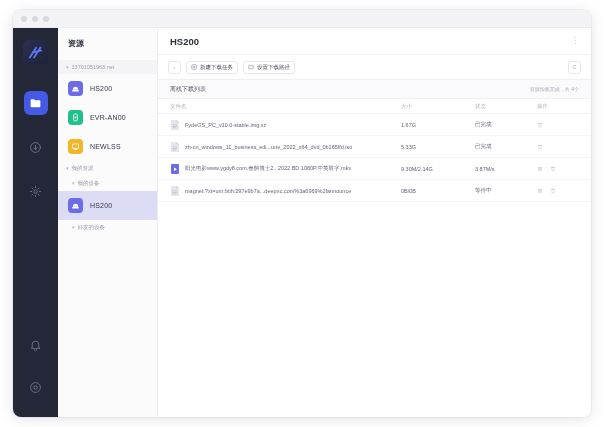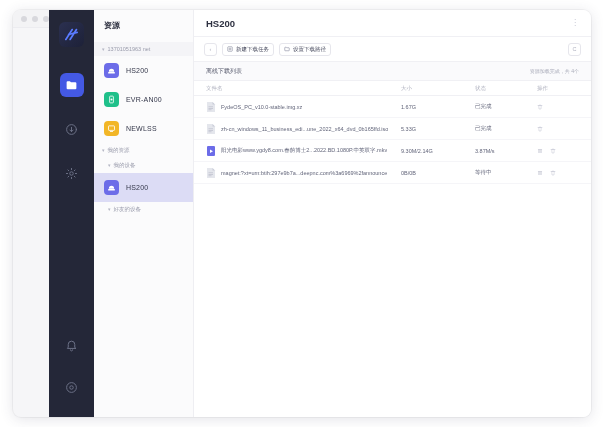--- a/index.html
+++ b/index.html
@@ -13,20 +13,21 @@
   
   #window {
     position: absolute;
     left: 13px; top: 10px;
     width: 578px; height: 407px;
     background: #f6f6f8;
     border-radius: 8px;
     overflow: hidden;
     box-shadow: 0 2px 14px rgba(60,60,90,.14), 0 0 0 1px rgba(0,0,0,.04);
     display: flex;
+    flex-direction: column;
   }
 
   
   #titlebar {
     height: 18px;
     background: #f3f3f5;
     flex: 0 0 18px;
     display: flex;
     align-items: center;
     padding-left: 8px;

